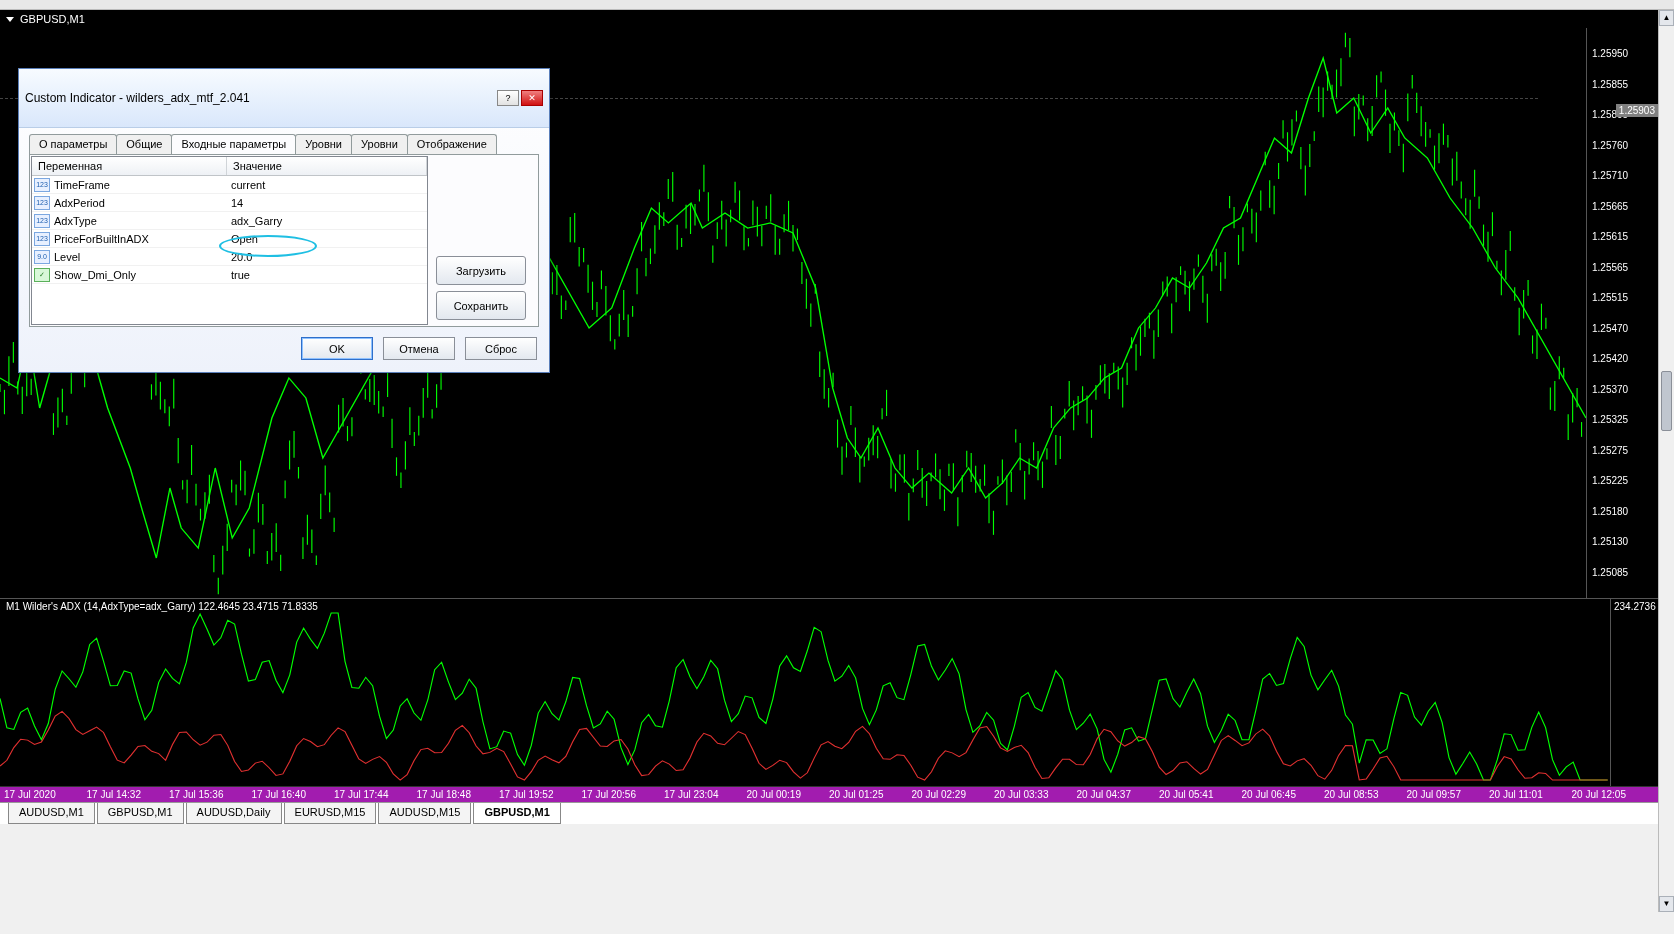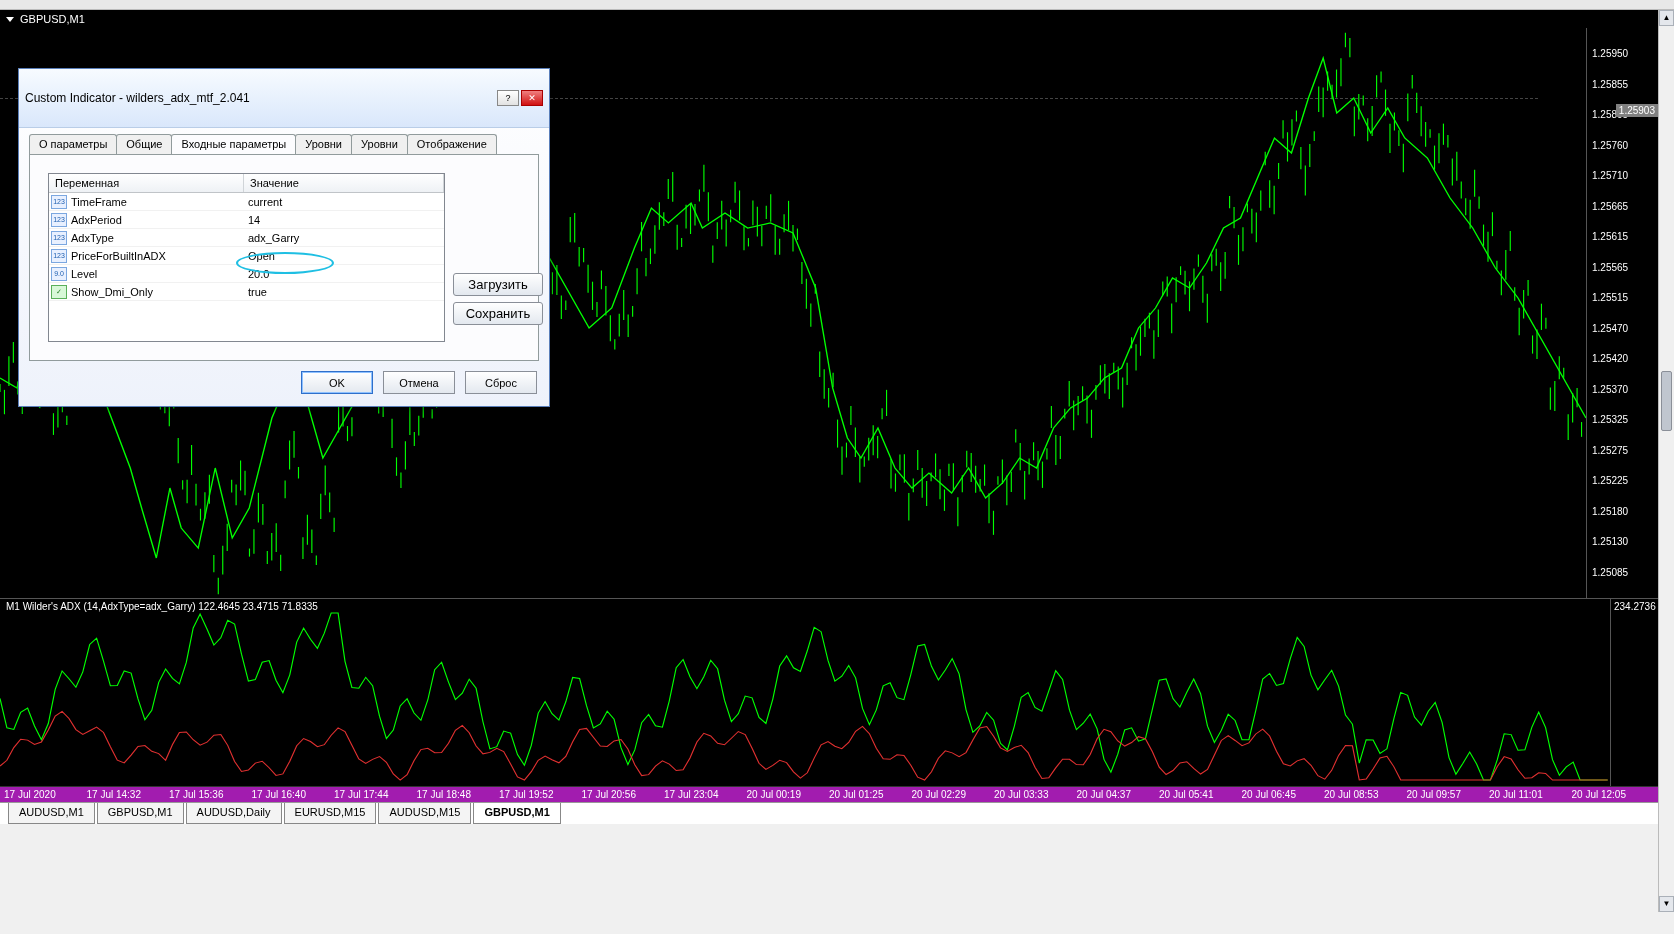--- a/index.html
+++ b/index.html
@@ -40,35 +40,35 @@
 .dialog { position: absolute; top: 68px; left: 18px; width: 532px; background: linear-gradient(#fff, #eef2fb); border: 1px solid #5a7fba; box-shadow: 2px 2px 8px rgba(0,0,0,.4); }
 .dialog-titlebar { background: linear-gradient(#f7fbff,#d9e7fb); padding: 21px 6px; display: flex; align-items: center; border-bottom: 1px solid #b9cde7; }
 .dialog-title { font-size: 12px; color: #000; flex: 1; }
 .dlg-btn { width: 22px; height: 16px; margin-left: 2px; border: 1px solid #888; background: linear-gradient(#fff,#e2e2e2); font-size: 9px; display: flex; align-items: center; justify-content: center; cursor: pointer; }
 .dlg-btn.close { background: linear-gradient(#f08080,#d01010); color: #fff; border-color: #a00; }
 
 .dialog-tabs { display: flex; padding: 6px 10px 0 10px; gap: 0; }
 .dialog-tab { border: 1px solid #919b9c; border-bottom: none; background: #f0f0f0; font-size: 11px; padding: 3px 9px; cursor: pointer; margin-right: -1px; border-radius: 3px 3px 0 0; }
 .dialog-tab.active { background: #fcfcfe; position: relative; z-index: 2; padding-bottom: 4px; }
 
-.dialog-body { margin: 0 10px 10px 10px; background: #fcfcfe; border: 1px solid #919b9c; padding: 18px; display: flex; gap: 8px; }
+.dialog-body { margin: 0 10px 10px 10px; background: #fcfcfe; border: 1px solid #919b9c; padding: 1px; display: flex; gap: 8px; }
 .params-table { border: 1px solid #828790; width: 397px; background: #fff; font-size: 11px; }
 .params-head { display: flex; background: linear-gradient(#fff,#eef1f5); border-bottom: 1px solid #c0c4c8; }
 .params-head div { padding: 3px 6px; border-right: 1px solid #d0d4d8; }
 .params-head .col-var { width: 195px; }
 .params-head .col-val { flex: 1; }
 .param-row { display: flex; border-bottom: 1px solid #f1f1f1; align-items: center; height: 18px; }
 .param-row .icon { width: 16px; height: 14px; margin: 0 2px; background: #e8f0ff; border: 1px solid #7ba7e0; font-size: 7px; display: flex; align-items: center; justify-content: center; color: #2060b0; }
 .param-row .var { width: 175px; padding-left: 2px; }
 .param-row .val { flex: 1; padding-left: 4px; }
 
 .highlight-circle { position: absolute; border: 2px solid #1fbfe3; border-radius: 50%; width: 98px; height: 22px; pointer-events: none; }
 
 .side-buttons { display: flex; flex-direction: column; gap: 6px; padding-top: 100px; padding-right: 4px; }
-.side-buttons button { width: 90px; height: 23px; font-size: 13px; background: linear-gradient(#fff,#e3e8ef); border: 1px solid #8a8f98; border-radius: 3px; cursor: pointer; }
+.side-buttons button { width: 90px; height: 29px; font-size: 11px; background: linear-gradient(#fff,#e3e8ef); border: 1px solid #8a8f98; border-radius: 3px; cursor: pointer; }
 
 .dialog-footer { display: flex; justify-content: flex-end; gap: 10px; padding: 0 12px 12px 0; }
 .dialog-footer button { width: 72px; height: 23px; font-size: 11px; background: linear-gradient(#fff,#e3e8ef); border: 1px solid #8a8f98; border-radius: 0; cursor: pointer; }
 .dialog-footer button.primary { border: 1px solid #2f6fca; box-shadow: inset 0 0 0 1px #8ec1ff; }
 
 
 svg.chartsvg { position: absolute; inset: 0; width: 100%; height: 100%; }
 
 
 .right-scrollbar { position: absolute; right: 0; top: 10px; bottom: 22px; width: 16px; background: #f0f0f0; border-left: 1px solid #bbb; }

